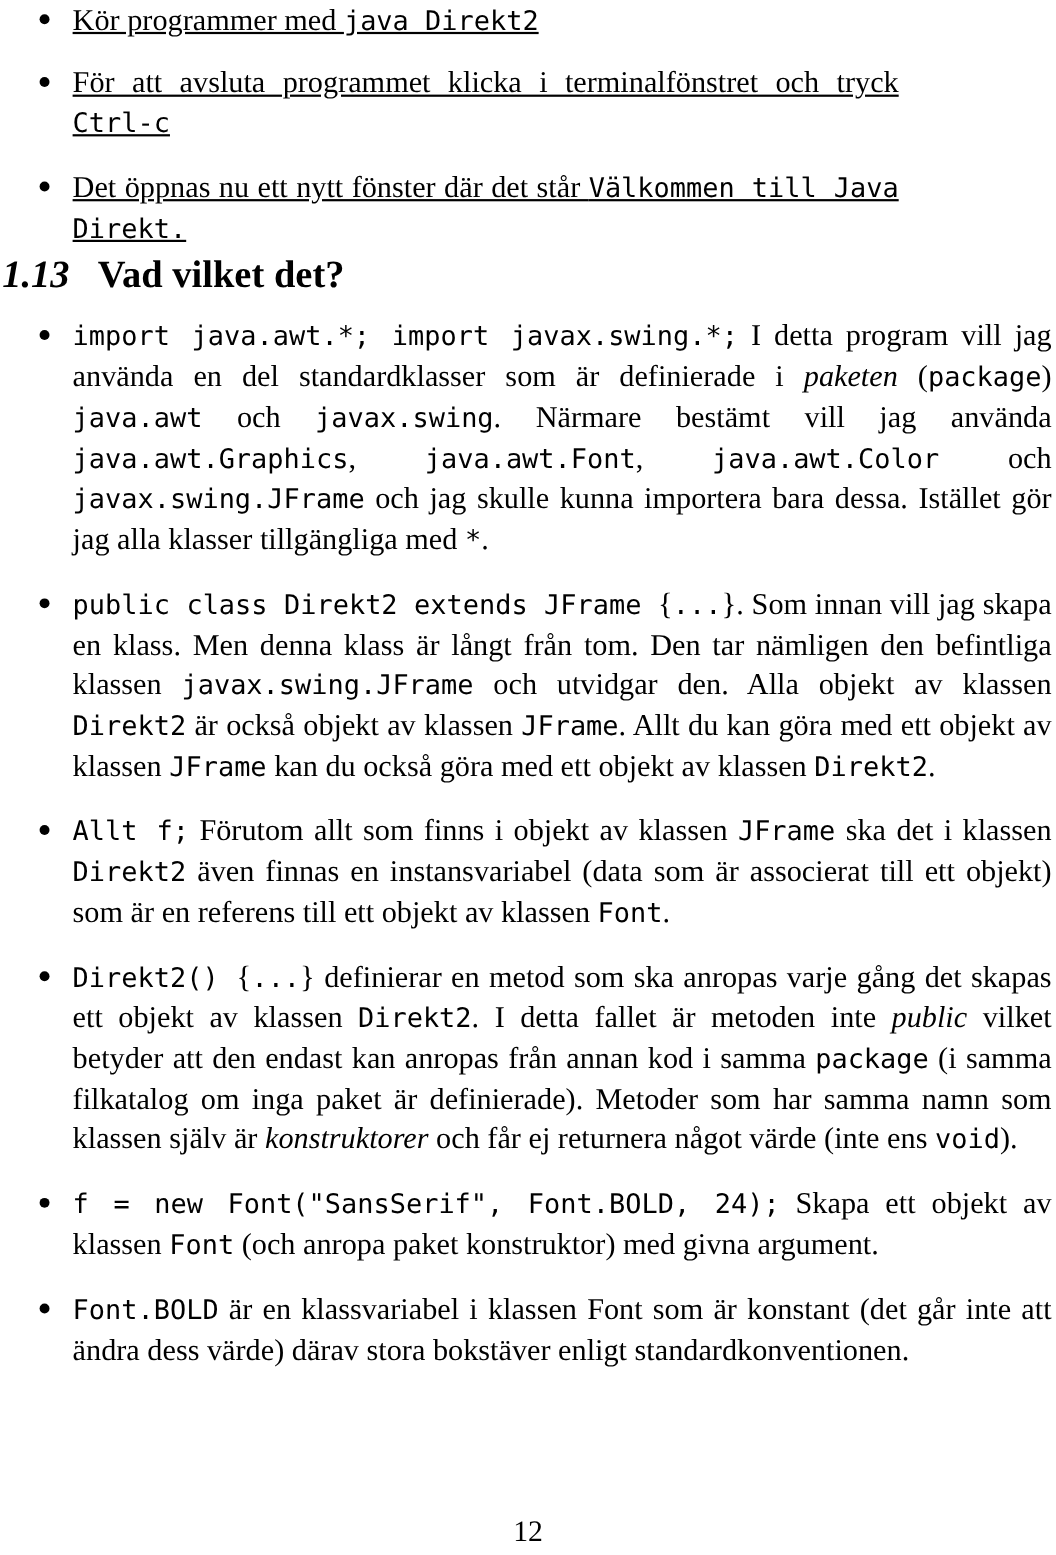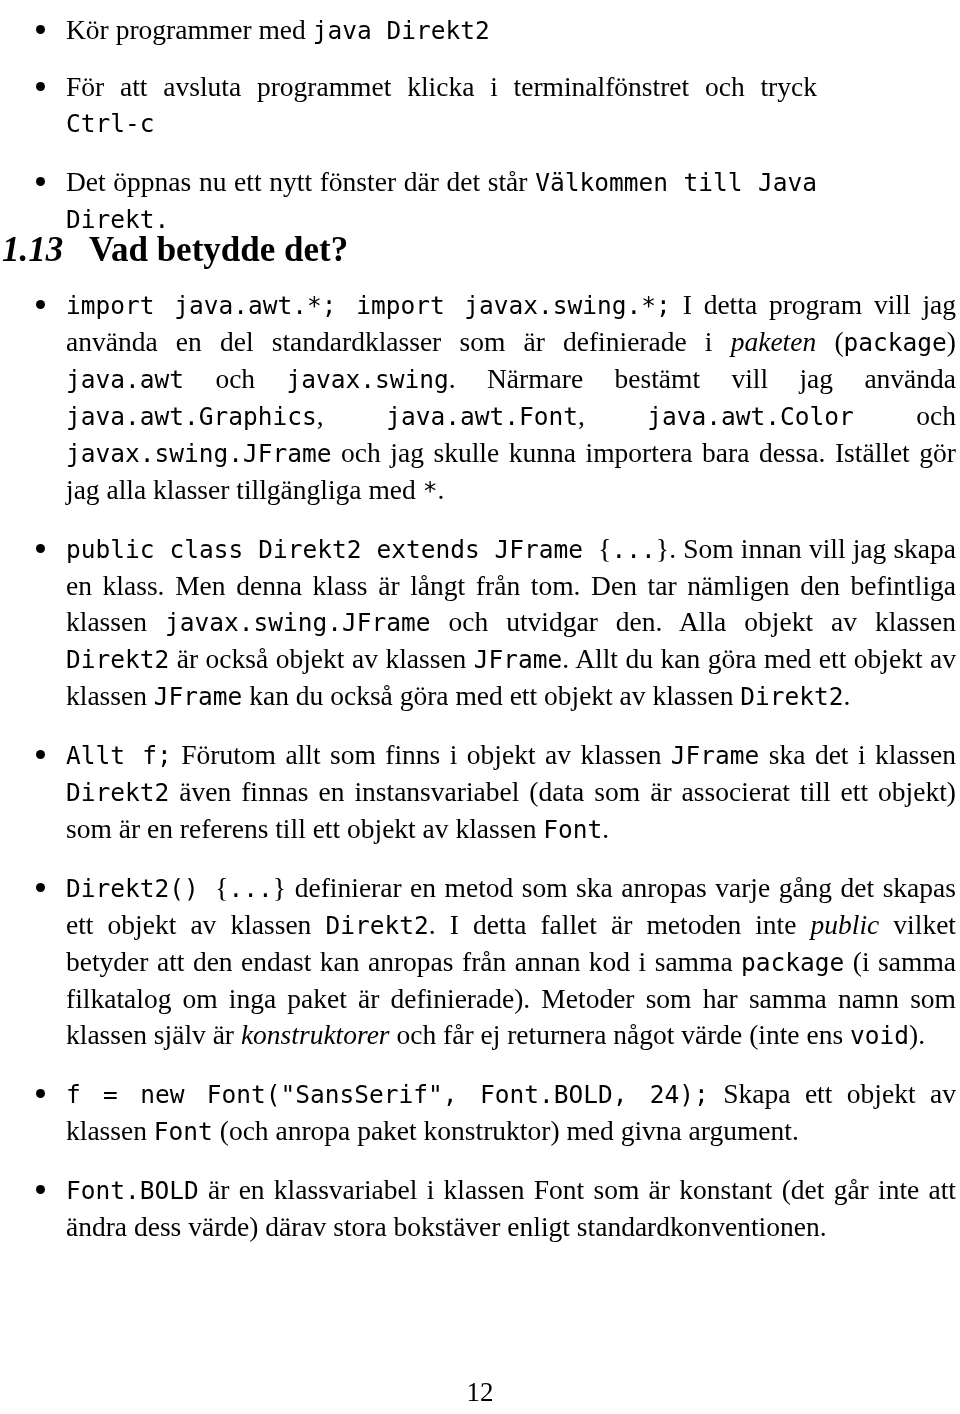--- a/index.html
+++ b/index.html
@@ -71,21 +71,21 @@
     font-weight: bold;
     margin: 0;
     padding: 0;
     line-height: 44px;
     white-space: pre;
   }
   .section-heading .num { display: inline; font-style: italic; }
   .section-heading .ttl { display: inline; }
 
   
-  .block-top    { position: absolute; left: 0;  top: 12px;    width: 821px; }
+  .block-top    { position: absolute; left: 0;  top: 0;    width: 821px; text-decoration: underline; }
   .block-head   { position: absolute; left: 2px; top: 228px; width: 958px; }
   .block-body   { position: absolute; left: 0;  top: 287px; width: 960px; }
 
   .page-number {
     position: absolute;
     left: 0;
     top: 1376px;
     width: 960px;
     text-align: center;
     font-size: 27px;
@@ -108,21 +108,21 @@
         <span><span>För att avsluta programmet klicka i terminalfönstret och tryck </span><span class="mono">Ctrl-c</span></span>
       </li>
       <li class="bullet-item" style="margin-bottom:20px;">
         <span class="bullet-dot"></span>
         <span><span>Det öppnas nu ett nytt fönster där det står </span><span class="mono">Välkommen till Java Direkt.</span></span>
       </li>
     </ul>
   </div>
 
   <div class="block-head">
-    <h2 class="section-heading"><span class="num">1.13</span>   <span class="ttl">Vad betydde det?</span></h2>
+    <h2 class="section-heading"><span class="num">1.13</span>   <span class="ttl">Vad vilket det?</span></h2>
   </div>
 
   <div class="block-body">
     <ul class="bullet-list">
       <li class="bullet-item">
         <span class="bullet-dot"></span>
         <span><span class="mono">import java.awt.*; import javax.swing.*;</span><span> I detta program vill jag använda en del standardklasser som är definierade i </span><span class="ital">paketen</span><span> (</span><span class="mono">package</span><span>) </span><span class="mono">java.awt</span><span> och </span><span class="mono">javax.swing</span><span>. Närmare bestämt vill jag använda </span><span class="mono">java.awt.Graphics</span><span>, </span><span class="mono">java.awt.Font</span><span>, </span><span class="mono">java.awt.Color</span><span> och </span><span class="mono">javax.swing.JFrame</span><span> och jag skulle kunna importera bara dessa. Istället gör jag alla klasser tillgängliga med </span><span class="mono">*</span><span>.</span></span>
       </li>
       <li class="bullet-item">
         <span class="bullet-dot"></span>

